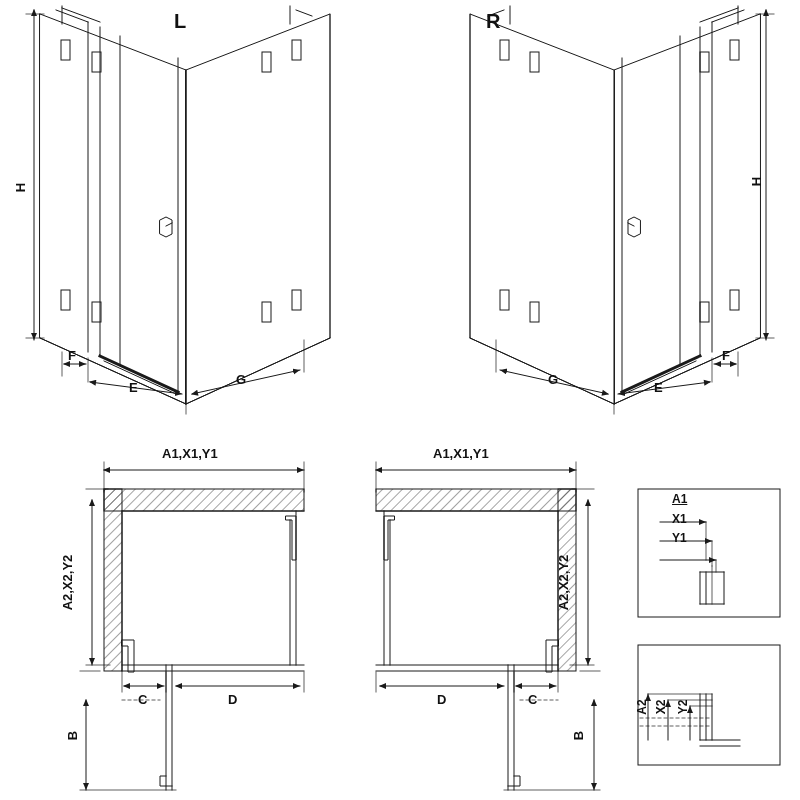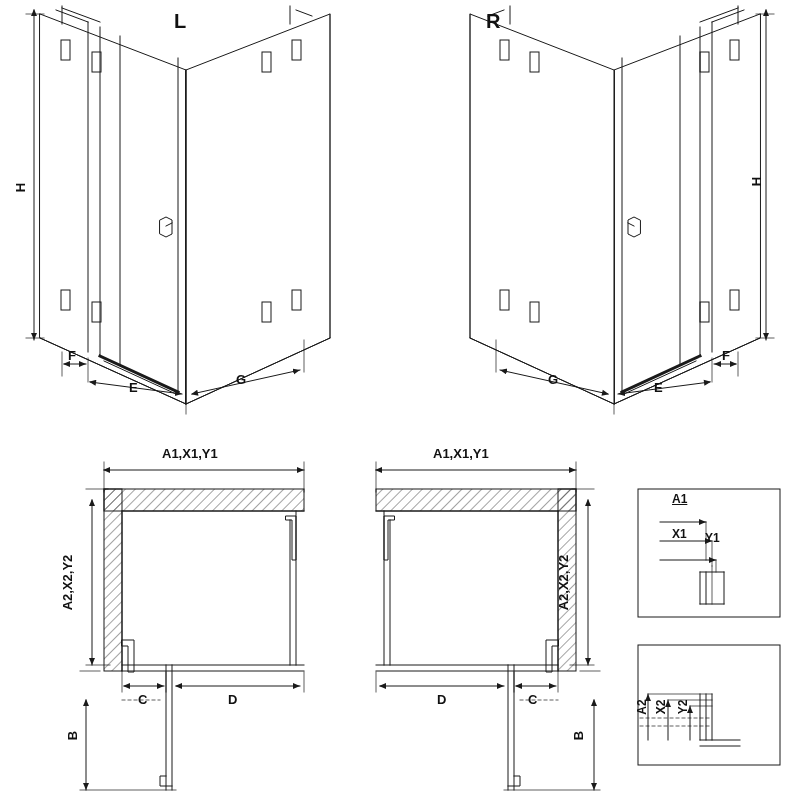--- a/index.html
+++ b/index.html
@@ -255,20 +255,20 @@
 
   <div class="lbl mid" style="left:138px;top:692px;">C</div>
   <div class="lbl mid" style="left:228px;top:692px;">D</div>
   <div class="lbl mid" style="left:528px;top:692px;">C</div>
   <div class="lbl mid" style="left:437px;top:692px;">D</div>
 
   <div class="lbl mid rot90" style="left:68px;top:728px;">B</div>
   <div class="lbl mid rot90" style="left:574px;top:728px;">B</div>
 
   <div class="lbl sm" style="left:672px;top:492px;text-decoration:underline;">A1</div>
-  <div class="lbl sm" style="left:672px;top:527px;">X1</div>
-  <div class="lbl sm" style="left:705px;top:531px;">Y1</div>
+  <div class="lbl sm" style="left:672px;top:512px;">X1</div>
+  <div class="lbl sm" style="left:672px;top:531px;">Y1</div>
 
   <div class="lbl sm rot90" style="left:634px;top:700px;">A2</div>
   <div class="lbl sm rot90" style="left:654px;top:700px;">X2</div>
   <div class="lbl sm rot90" style="left:676px;top:700px;">Y2</div>
 
 </div>
 
 </body></html>

